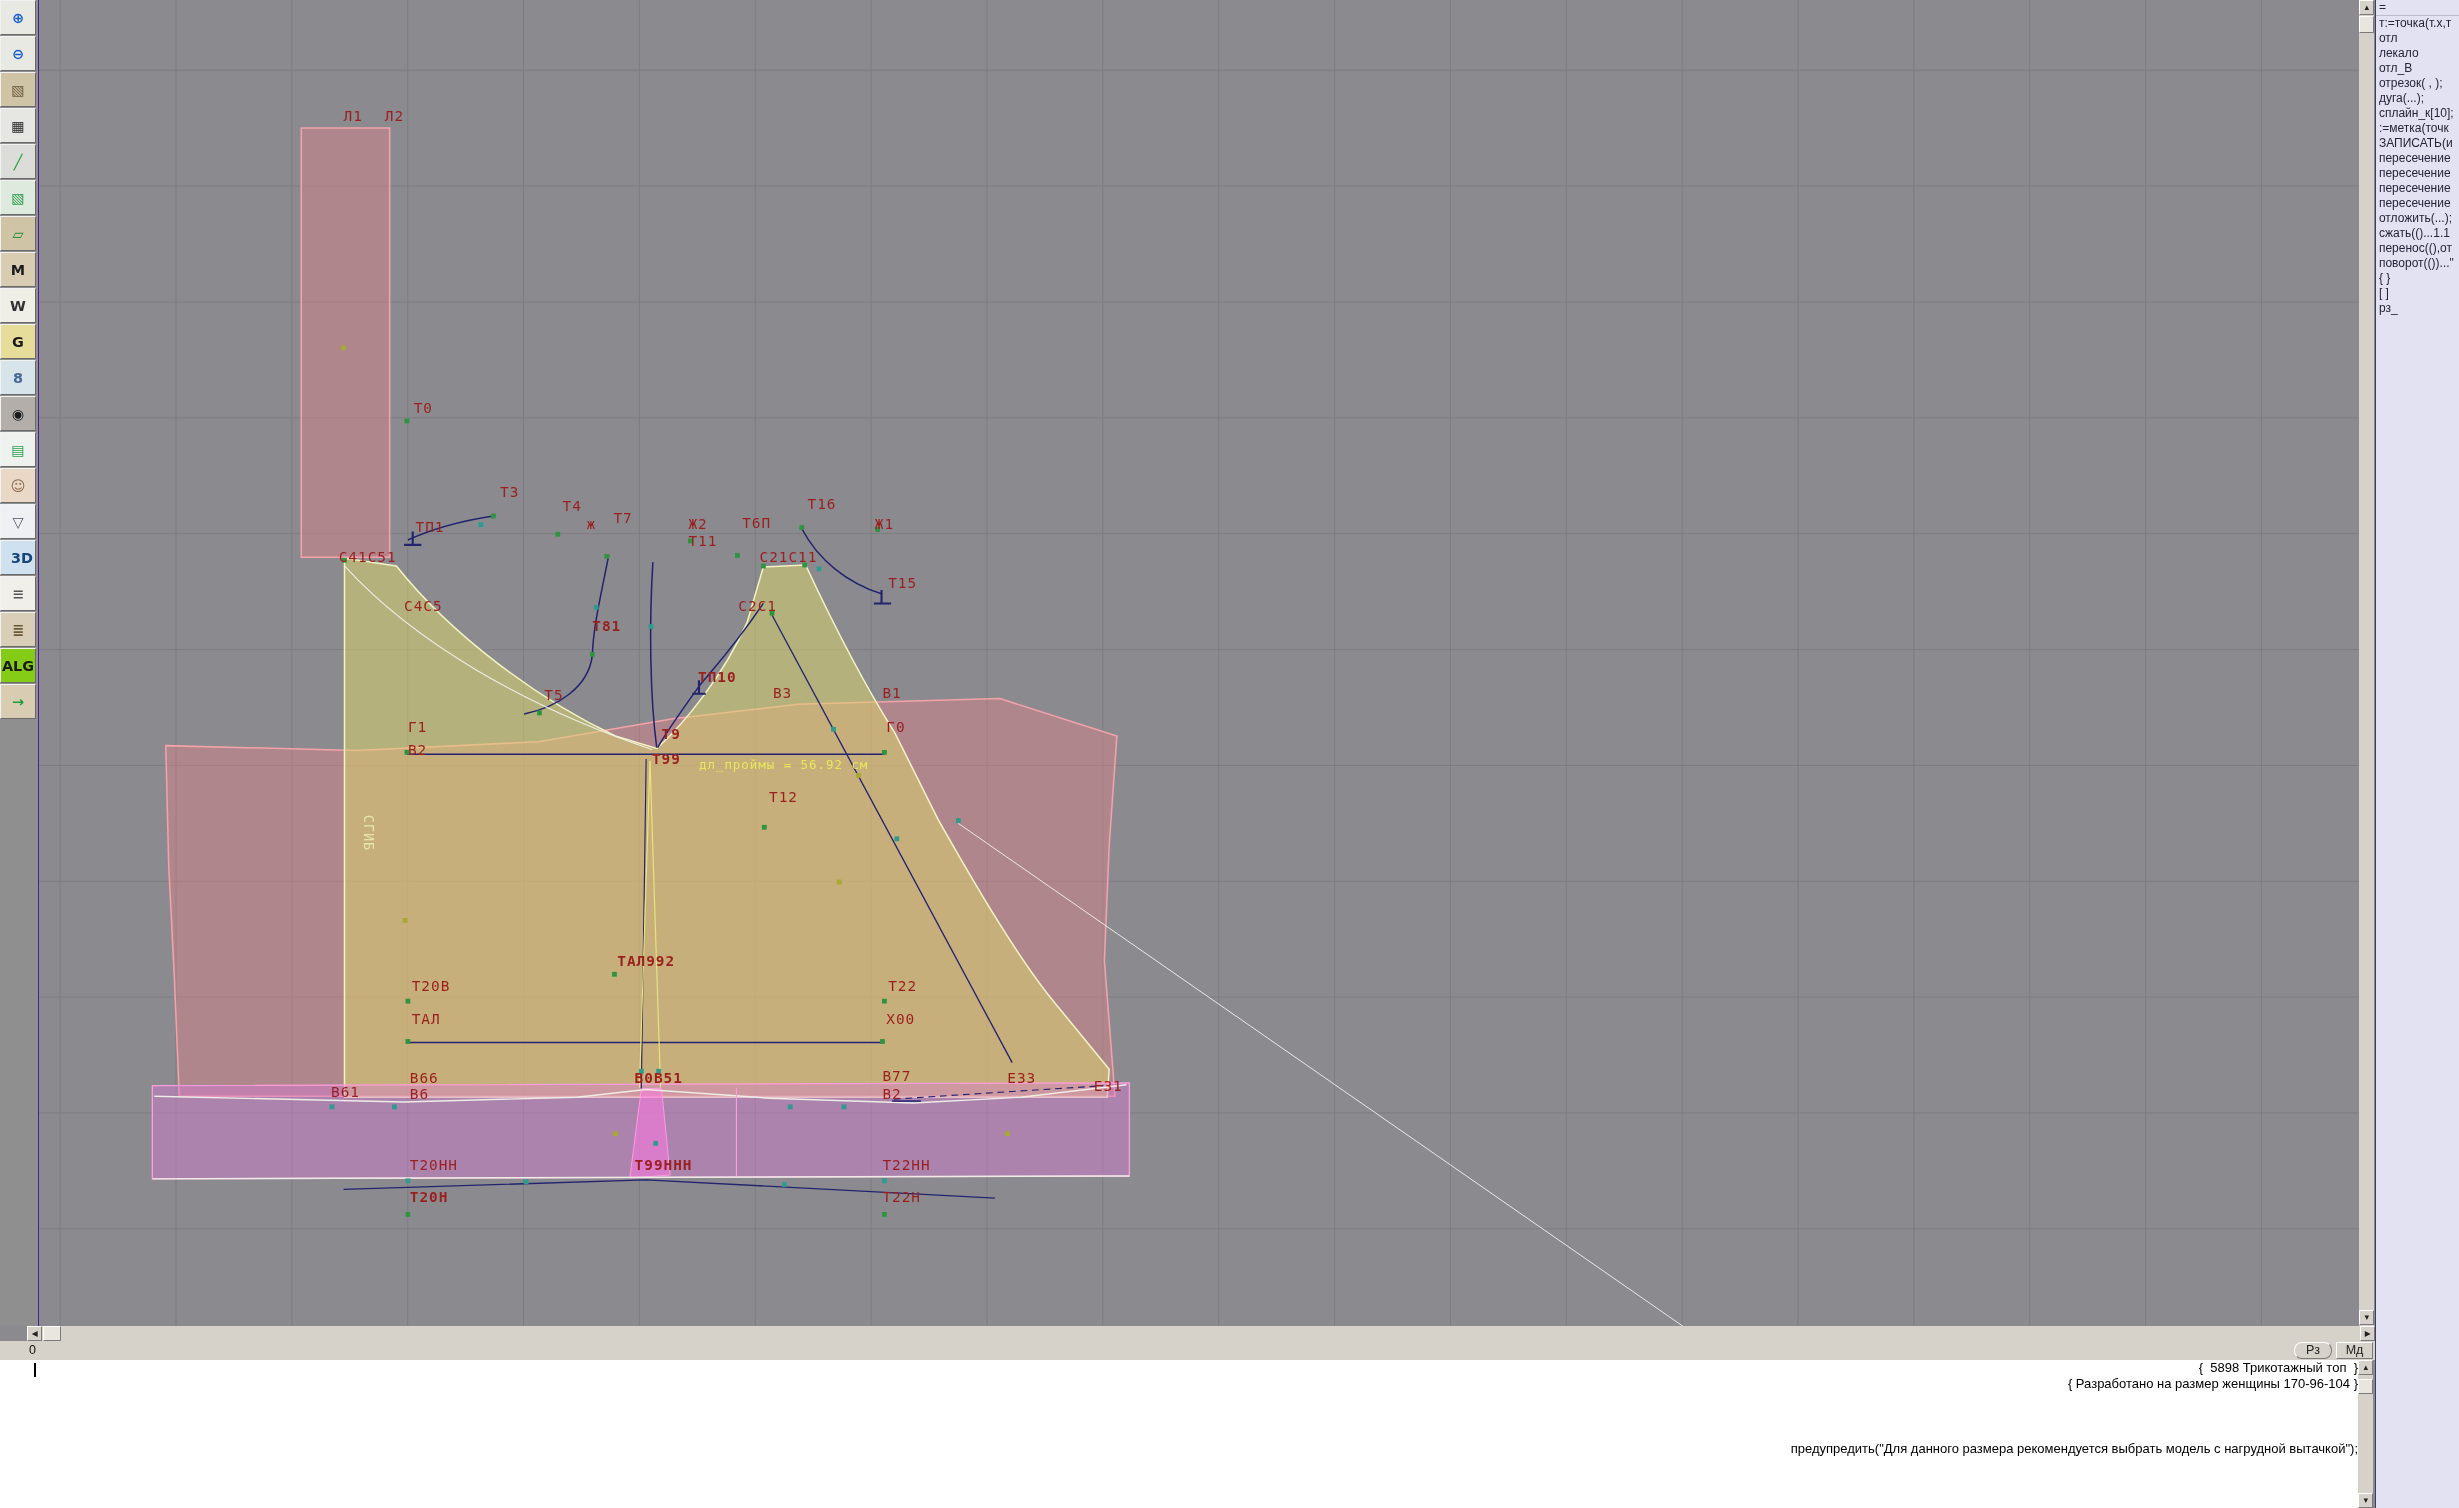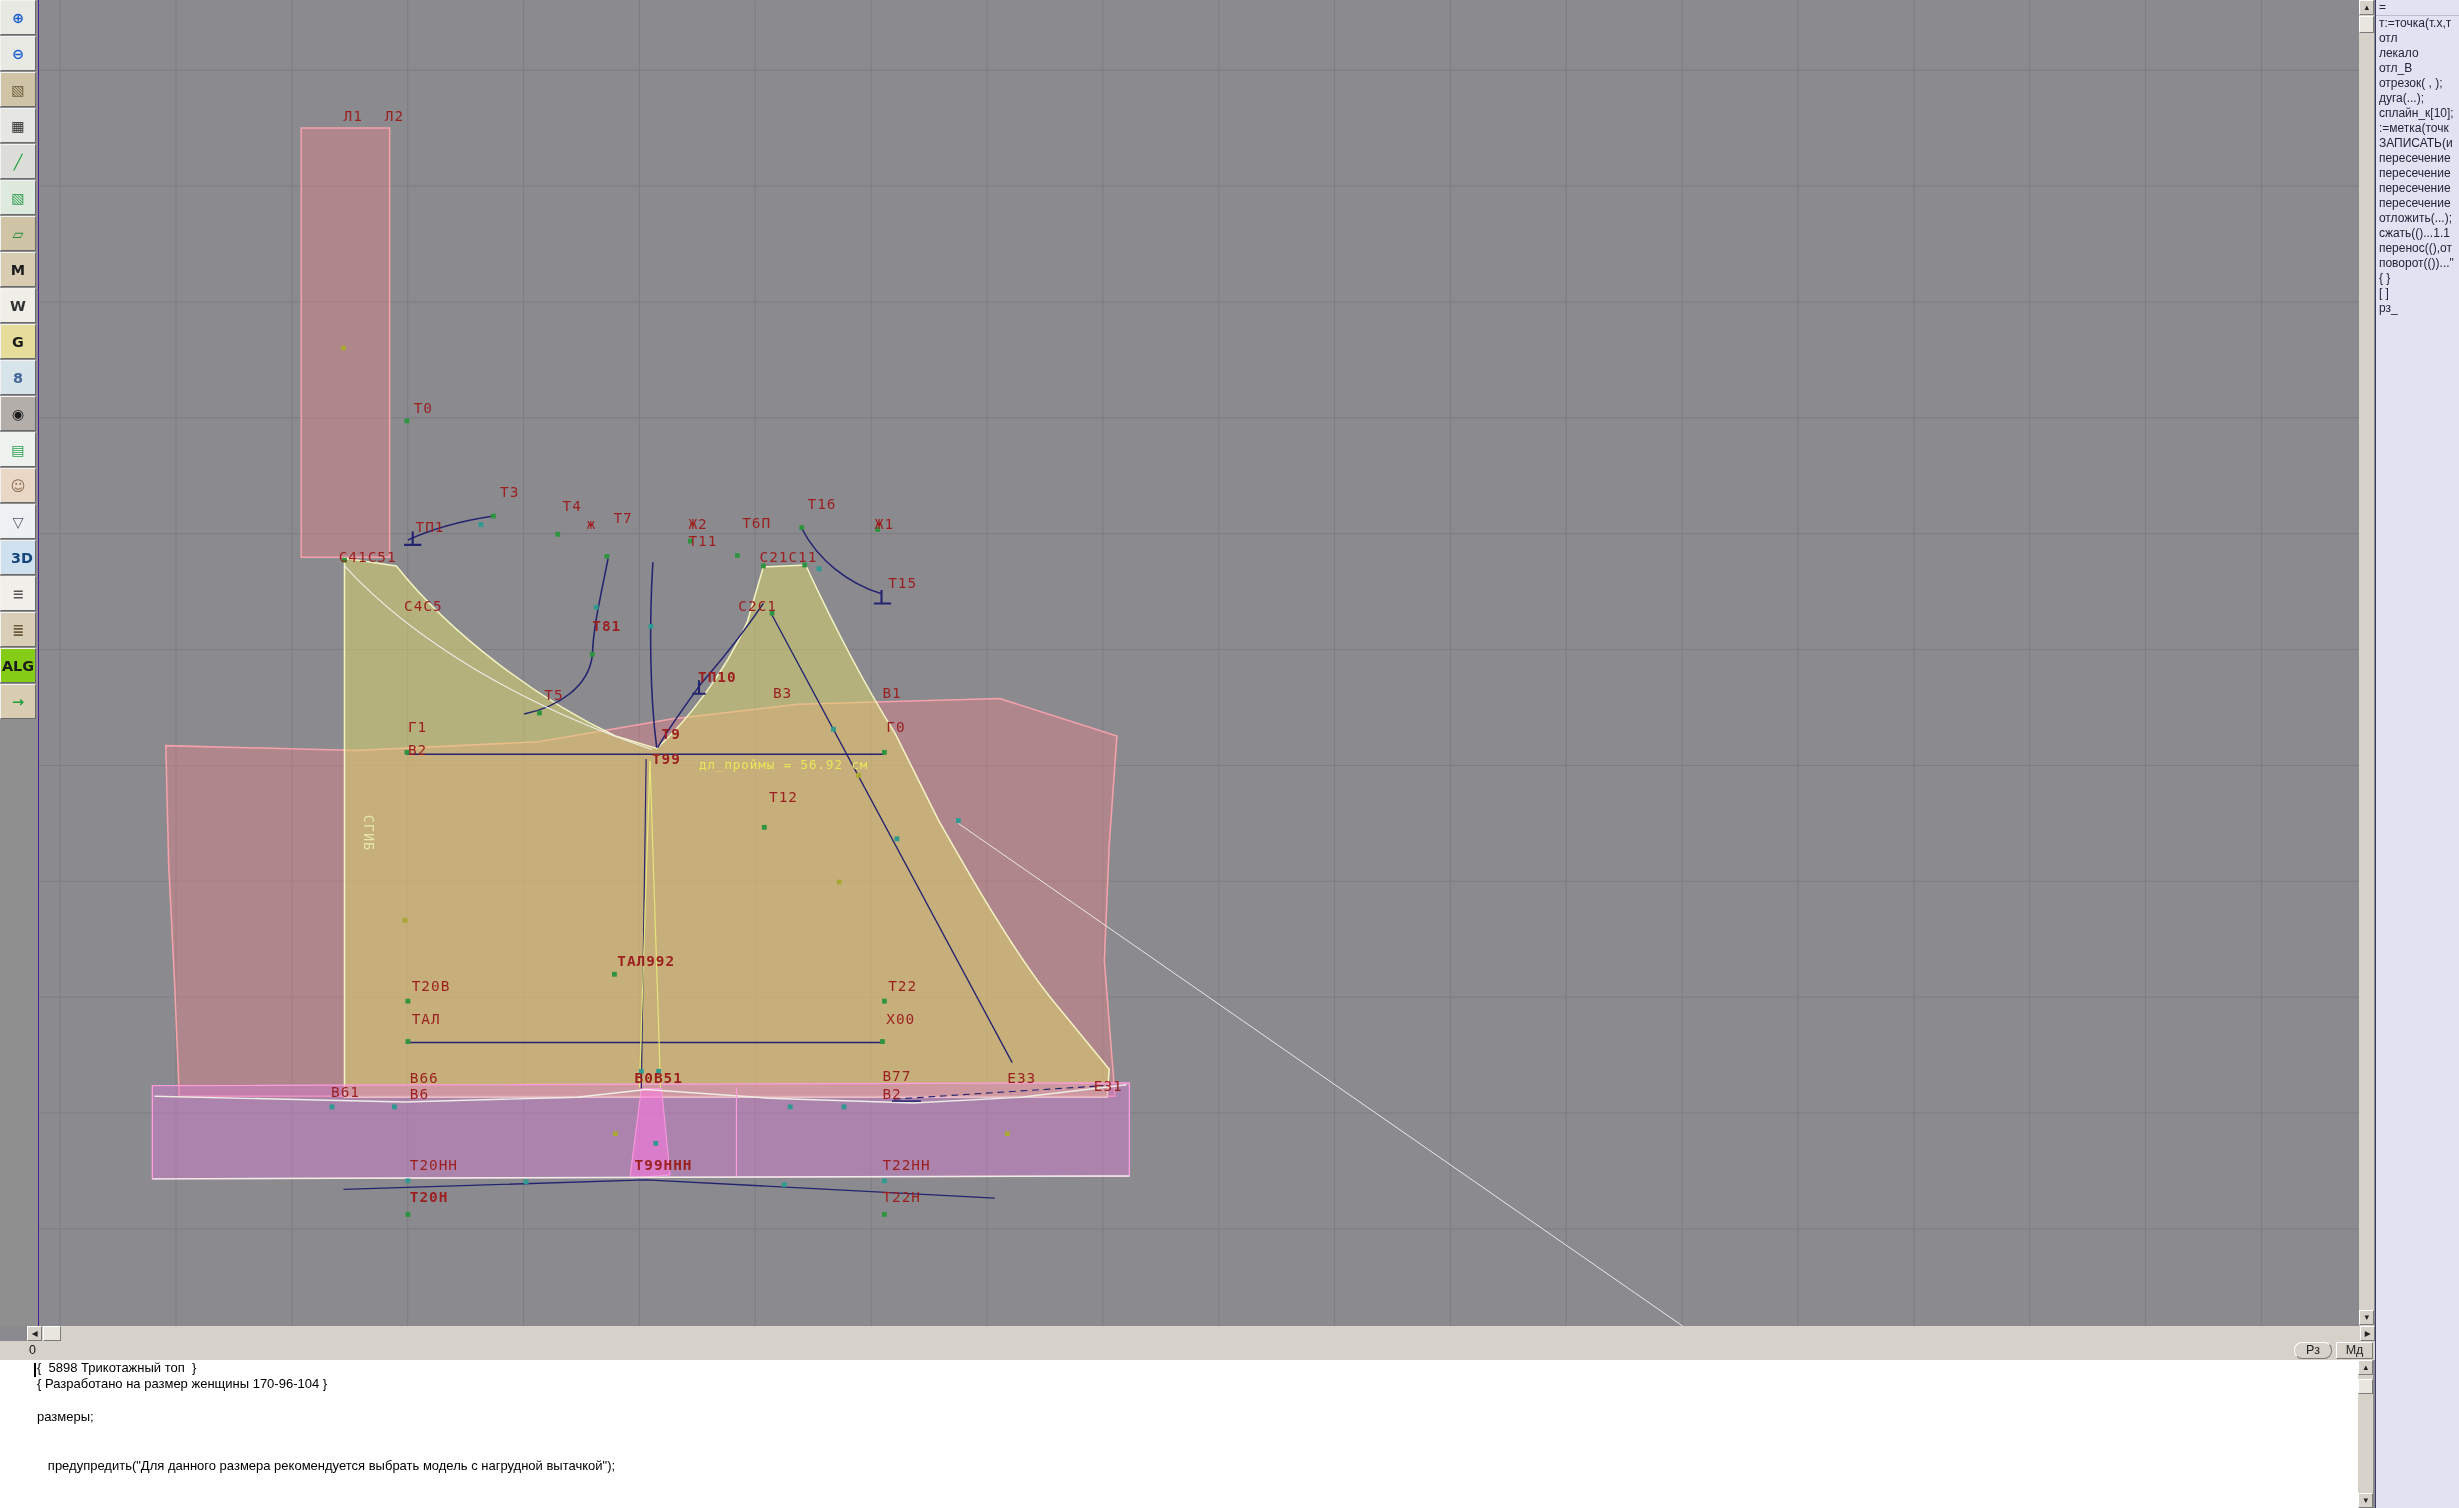--- a/index.html
+++ b/index.html
@@ -25,21 +25,21 @@
   .sthumb{position:absolute;background:#e9e6df;border:1px solid;border-color:#ffffff #7a7a7a #7a7a7a #ffffff;box-sizing:border-box;cursor:pointer;}
 
   
   #statusrow{position:absolute;left:0;top:1341px;width:2375px;height:19px;background:#d6d2ca;font-size:12.5px;color:#111;}
   #statusleft{position:absolute;left:29px;top:1.9px;}
   .mbtn{position:absolute;top:1px;height:17.3px;background:#d6d2ca;border:1px solid;
     border-color:#ffffff #7a7a7a #7a7a7a #ffffff;font-size:12.5px;text-align:center;line-height:15.4px;
     box-sizing:border-box;cursor:pointer;color:#222;}
 
   
-  #editor{position:absolute;left:0;top:1360px;width:2358px;height:148px;background:#ffffff;overflow:hidden;cursor:text;}
+  #editor{position:absolute;left:0;top:1360px;width:2358px;height:148px;background:#ffffff;overflow:hidden;cursor:text;text-align:right;}
   .eline{position:relative;height:16.3px;line-height:16.3px;font-size:13px;color:#000;padding-left:37px;white-space:pre;}
   #caret{position:absolute;left:34px;top:2.9px;width:1.9px;height:14.4px;background:#000;}
 
   
   #rpanel{position:absolute;left:2375px;top:0;width:85px;height:1508px;background:#e2e2f2;
     border-left:1.9px solid #3c3c66;box-sizing:border-box;overflow:hidden;}
   .pline{height:15px;line-height:15px;font-size:12px;color:#25253a;padding-left:2.9px;
     white-space:nowrap;overflow:hidden;cursor:pointer;}
   .pline:first-child{border-bottom:1px solid #bcbccf;}
 </style>
@@ -287,21 +287,20 @@
     <span id="statusleft">0</span>
     <div class="mbtn" style="left:2294px;width:38px;border-radius:8px;">Рз</div>
     <div class="mbtn" style="left:2336px;width:37px;">Мд</div>
   </div>
 
   <div id="editor">
     <div id="caret"></div>
   <div class="eline">{  5898 Трикотажный топ  }</div>
       <div class="eline">{ Разработано на размер женщины 170-96-104 }</div>
       <div class="eline"></div>
-      <div class="eline">размеры;</div>
       <div class="eline"></div>
       <div class="eline"></div>
       <div class="eline">   предупредить("Для данного размера рекомендуется выбрать модель с нагрудной вытачкой");</div>
     </div>
 
   <div class="sb" style="left:2358px;top:1360px;width:15.4px;height:148px;">
     <div class="sbtn" style="left:0;top:0;">▲</div>
     <div class="sthumb" style="left:0;top:19px;width:15.4px;height:15.4px;"></div>
     <div class="sbtn" style="left:0;top:133px;">▼</div>
   </div>

